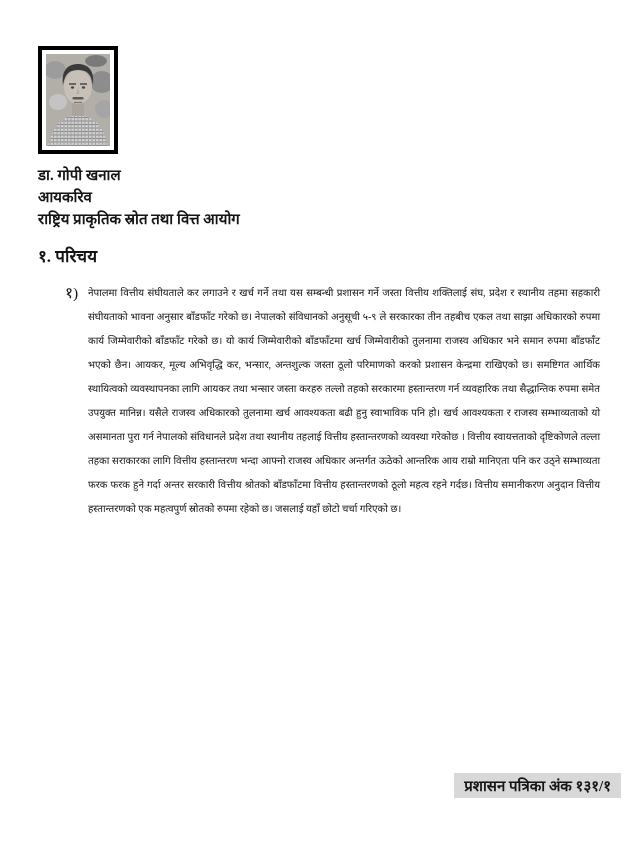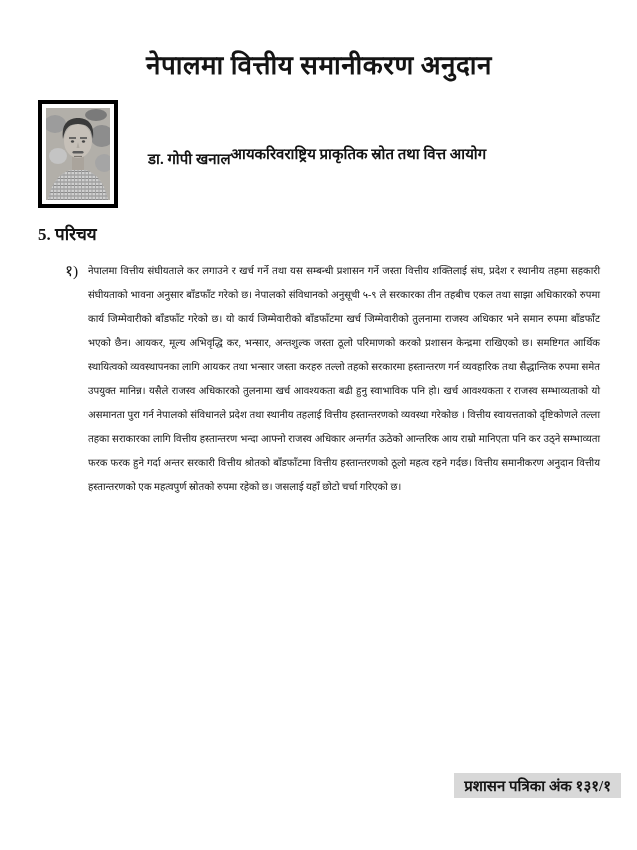--- a/index.html
+++ b/index.html
@@ -24,21 +24,22 @@
   }
   .title {
     margin: 0 0 18px 0;
     text-align: center;
     font-size: 26px;
     font-weight: bold;
     letter-spacing: 0.5px;
   }
   .author-block {
     display: flex;
-    align-items: center;
+    flex-direction: column;
+    align-items: flex-start;
     margin: 0;
   }
   .photo-frame {
     border: 4px solid #000000;
     background: #ffffff;
     padding: 4px;
     margin-right: 30px;
     line-height: 0;
   }
   .author-name,
@@ -81,21 +82,20 @@
     font-weight: bold;
     font-size: 15px;
     white-space: nowrap;
   }
 </style>
 </head>
 <body>
 
 <div class="page">
 
-  <h1 class="title">नेपालमा वित्तीय समानीकरण अनुदान</h1>
 
   <div class="author-block">
     <div class="photo-frame">
       <svg width="64" height="92" viewBox="0 0 64 92">
         <defs>
           <pattern id="chk" width="7" height="7" patternUnits="userSpaceOnUse">
             <rect width="7" height="7" fill="#cfcfcf"></rect>
             <path d="M0 0.5H7 M0 4H7" stroke="#8a8a8a" stroke-width="1"></path>
             <path d="M0.5 0V7 M4 0V7" stroke="#a2a2a2" stroke-width="1"></path>
           </pattern>
@@ -116,21 +116,21 @@
         <path d="M32 34 l1.5 6 h-3 Z" fill="#b0aaa2"></path>
         <rect x="26.5" y="43" width="11" height="2.6" rx="1.3" fill="#5a5a5a"></rect>
         <path d="M28 48.5 h8" stroke="#7a756e" stroke-width="1.2" fill="none"></path>
       </svg>
     </div>
     <div class="author-name">डा. गोपी खनाल</div>
     <div class="author-designation">आयकरिव</div>
     <div class="author-organization">राष्ट्रिय प्राकृतिक स्रोत तथा वित्त आयोग</div>
   </div>
 
-  <h2 class="section-heading">5. परिचय</h2>
+  <h2 class="section-heading">१. परिचय</h2>
 
   <div class="para">
     <span class="para-num">१)</span>
     <p class="para-text">नेपालमा वित्तीय संघीयताले कर लगाउने र खर्च गर्ने तथा यस सम्बन्धी प्रशासन गर्ने जस्ता वित्तीय शक्तिलाई संघ, प्रदेश र स्थानीय तहमा सहकारी संघीयताको भावना अनुसार बाँडफाँट गरेको छ। नेपालको संविधानको अनुसूची ५-९ ले सरकारका तीन तहबीच एकल तथा साझा अधिकारको रुपमा कार्य जिम्मेवारीको बाँडफाँट गरेको छ। यो कार्य जिम्मेवारीको बाँडफाँटमा खर्च जिम्मेवारीको तुलनामा राजस्व अधिकार भने समान रुपमा बाँडफाँट भएको छैन। आयकर, मूल्य अभिवृद्धि कर, भन्सार, अन्तशुल्क जस्ता ठूलो परिमाणको करको प्रशासन केन्द्रमा राखिएको छ। समष्टिगत आर्थिक स्थायित्वको व्यवस्थापनका लागि आयकर तथा भन्सार जस्ता करहरु तल्लो तहको सरकारमा हस्तान्तरण गर्न व्यवहारिक तथा सैद्धान्तिक रुपमा समेत उपयुक्त मानिन्न। यसैले राजस्व अधिकारको तुलनामा खर्च आवश्यकता बढी हुनु स्वाभाविक पनि हो। खर्च आवश्यकता र राजस्व सम्भाव्यताको यो असमानता पुरा गर्न नेपालको संविधानले प्रदेश तथा स्थानीय तहलाई वित्तीय हस्तान्तरणको व्यवस्था गरेकोछ । वित्तीय स्वायत्तताको दृष्टिकोणले तल्ला तहका सराकारका लागि वित्तीय हस्तान्तरण भन्दा आफ्नो राजस्व अधिकार अन्तर्गत ऊठेको आन्तरिक आय राम्रो मानिएता पनि कर उठ्ने सम्भाव्यता फरक फरक हुने गर्दा अन्तर सरकारी वित्तीय श्रोतको बाँडफाँटमा वित्तीय हस्तान्तरणको ठूलो महत्व रहने गर्दछ। वित्तीय समानीकरण अनुदान वित्तीय हस्तान्तरणको एक महत्वपुर्ण स्रोतको रुपमा रहेको छ। जसलाई यहाँ छोटो चर्चा गरिएको छ।</p>
   </div>
 
   <div class="footer-badge">प्रशासन पत्रिका अंक १३१/१</div>
 
 </div>
 

